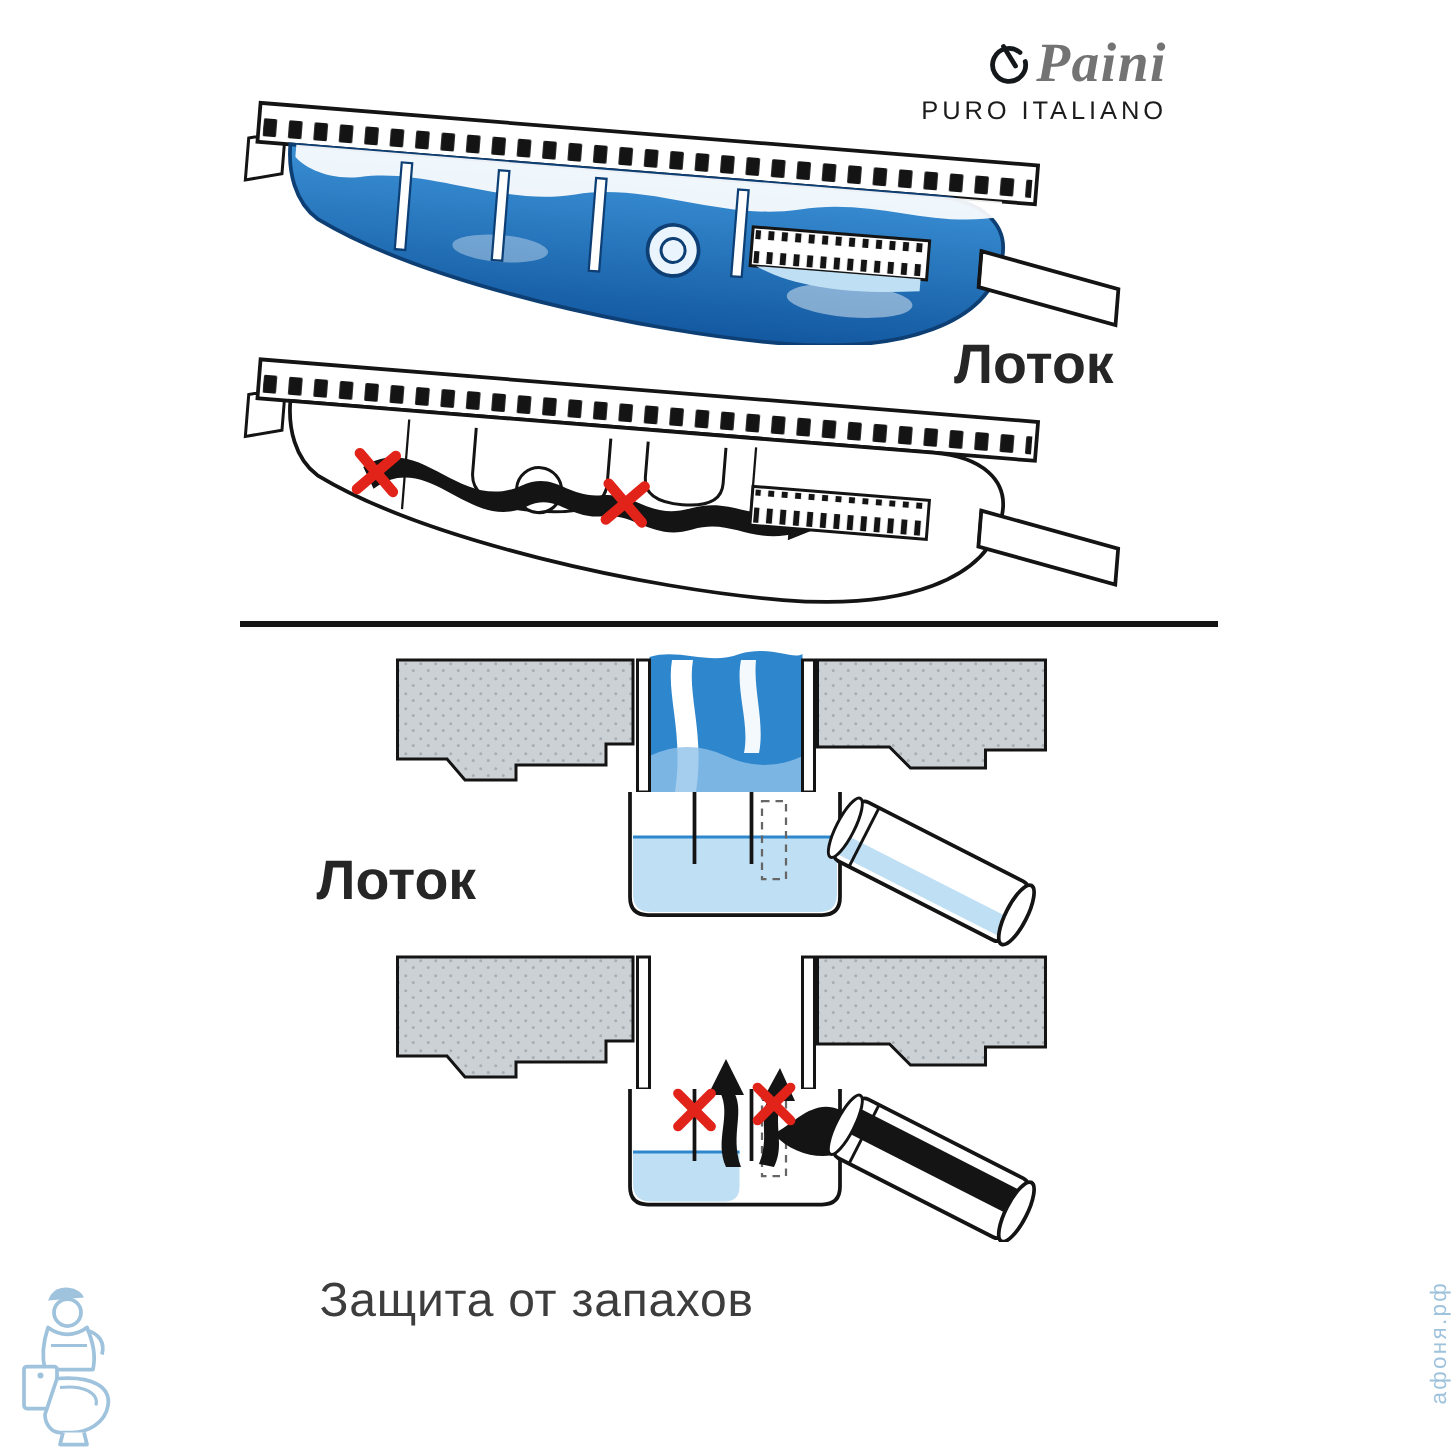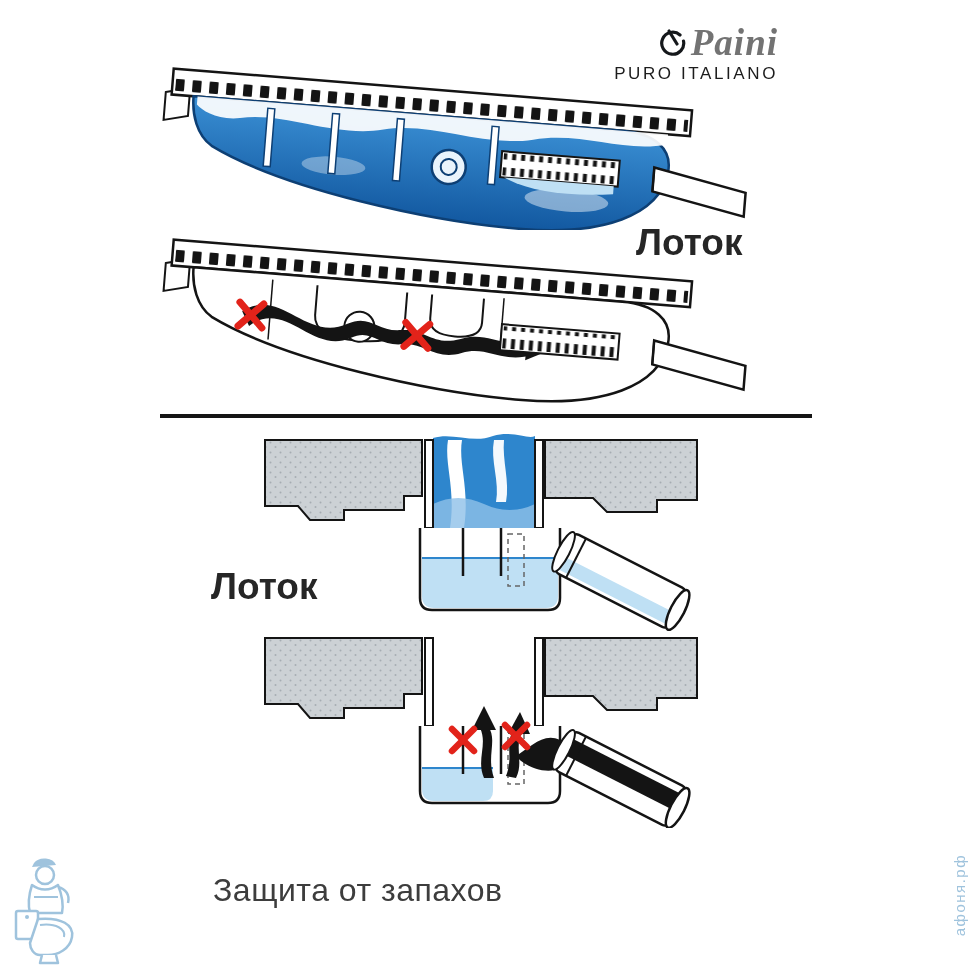--- a/index.html
+++ b/index.html
@@ -10,21 +10,21 @@
 
   
   .brand { left:596px; top:24px; width:182px; text-align:right; }
   .brand-row { display:flex; align-items:center; justify-content:flex-end; gap:5px; }
   .brand-name { font-family:Liberation Serif, serif; font-style:italic; font-weight:700;
                 font-size:37px; color:#737373; letter-spacing:1px; line-height:1; }
   .brand-tagline { font-size:17px; letter-spacing:2.6px; color:#1c1c1c; margin-top:3px; font-weight:500; }
 
   
   .label { font-weight:700; font-size:37px; color:#262626; line-height:1; }
-  .caption { left:213px; top:872px; font-size:32px; color:#3d3d3d; letter-spacing:0.5px; }
+  .caption { left:213px; top:848px; font-size:32px; color:#3d3d3d; letter-spacing:0.5px; }
 
   .divider { left:160px; top:414px; width:652px; height:4px; background:#151515; }
 
   .vmark { right:2px; bottom:34px; writing-mode:vertical-rl; transform:rotate(180deg);
            font-size:15px; color:#9fc3dd; letter-spacing:1.5px; }
 
   svg { display:block; }
 </style>
 </head>
 <body>

